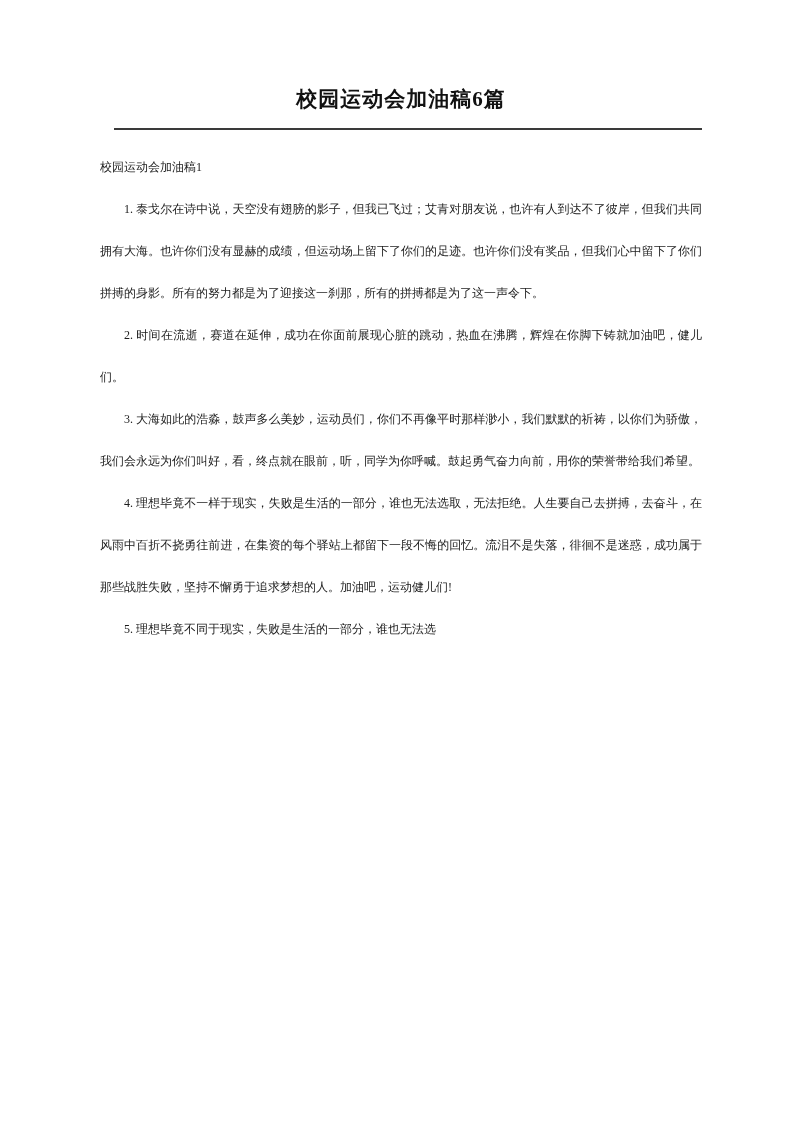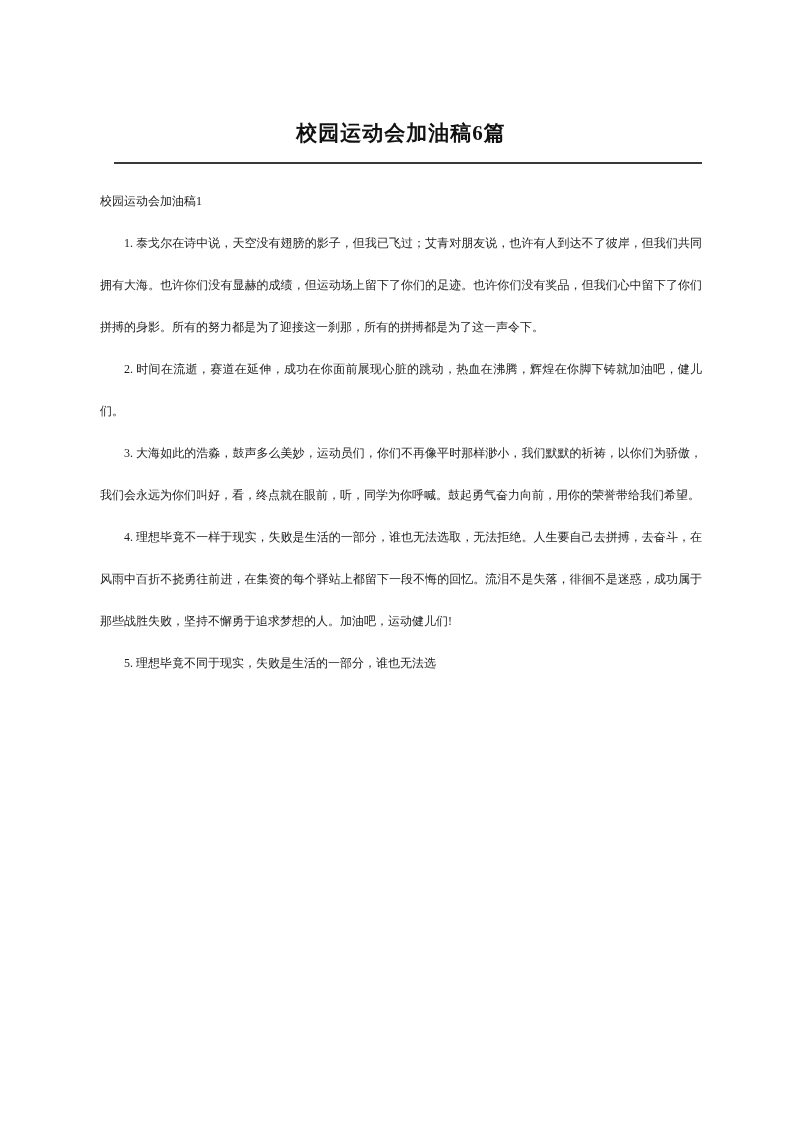--- a/index.html
+++ b/index.html
@@ -11,21 +11,21 @@
     width: 800px;
     height: 1131px;
     overflow: hidden;
     font-family: "Liberation Serif", "DejaVu Serif", serif;
     color: #1c1c1c;
   }
   .page {
     box-sizing: border-box;
     width: 800px;
     height: 1131px;
-    padding: 116px 98px 0 100px;
+    padding: 82px 98px 0 100px;
     background: #ffffff;
   }
   .doc-title {
     margin: 0;
     text-align: center;
     font-size: 21px;
     font-weight: bold;
     line-height: 34px;
     letter-spacing: 1px;
     color: #111111;

